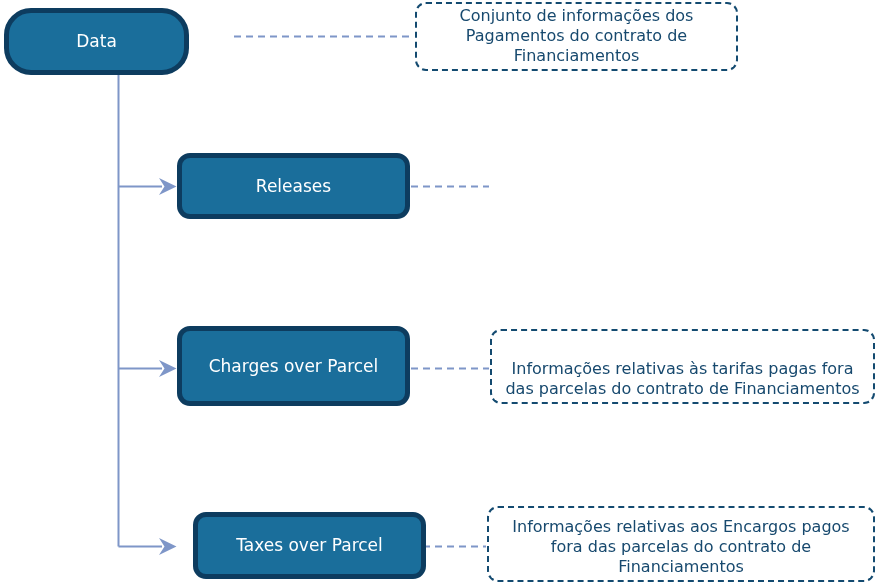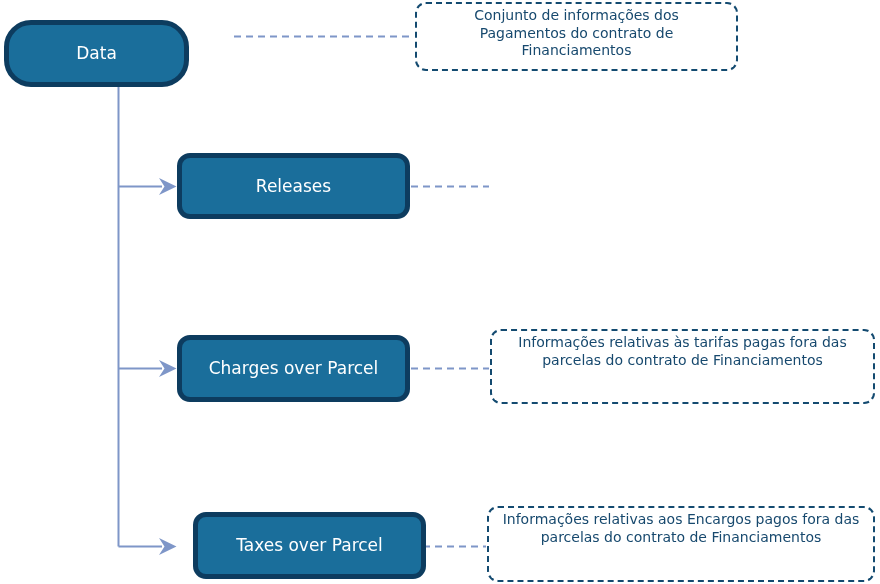--- a/index.html
+++ b/index.html
@@ -51,34 +51,34 @@
     align-items: center;
     justify-content: center;
     background: var(--node-fill);
     border: 5px solid var(--node-border);
     border-radius: 13px;
     color: var(--node-text);
     font-size: 17px;
     text-align: center;
     line-height: 1.1;
   }
-  .node-data     { left: 4px;   top: 20px;   width: 185px; height: 67px; border-radius: 27px; }
+  .node-data     { left: 4px;   top: 8px;   width: 185px; height: 67px; border-radius: 27px; }
   .node-releases { left: 177px; top: 153px; width: 233px; height: 66px; }
-  .node-charges  { left: 177px; top: 335px; width: 233px; height: 67px; align-items: center; }
+  .node-charges  { left: 177px; top: 326px; width: 233px; height: 80px; align-items: center; }
   .node-taxes    { left: 177px; top: 512px; width: 233px; height: 67px; margin-left: 16px; }
 
   .note {
     position: absolute;
     display: flex;
-    align-items: flex-start;
+    align-items: flex-end;
     justify-content: center;
     border: 2px dashed var(--note-border);
     border-radius: 11px;
     color: var(--note-text);
-    font-size: 14px;
+    font-size: 16px;
     text-align: center;
     line-height: 1.25;
     padding: 3px 12px;
     background: var(--background);
   }
   .note-data     { left: 415px; top: 2px;   width: 323px; height: 69px; }
   .note-releases { left: 490px; top: 149px; width: 385px; height: 78px; }
   .note-charges  { left: 490px; top: 329px; width: 385px; height: 75px; }
   .note-taxes    { left: 487px; top: 506px; width: 388px; height: 76px; }
 </style>

